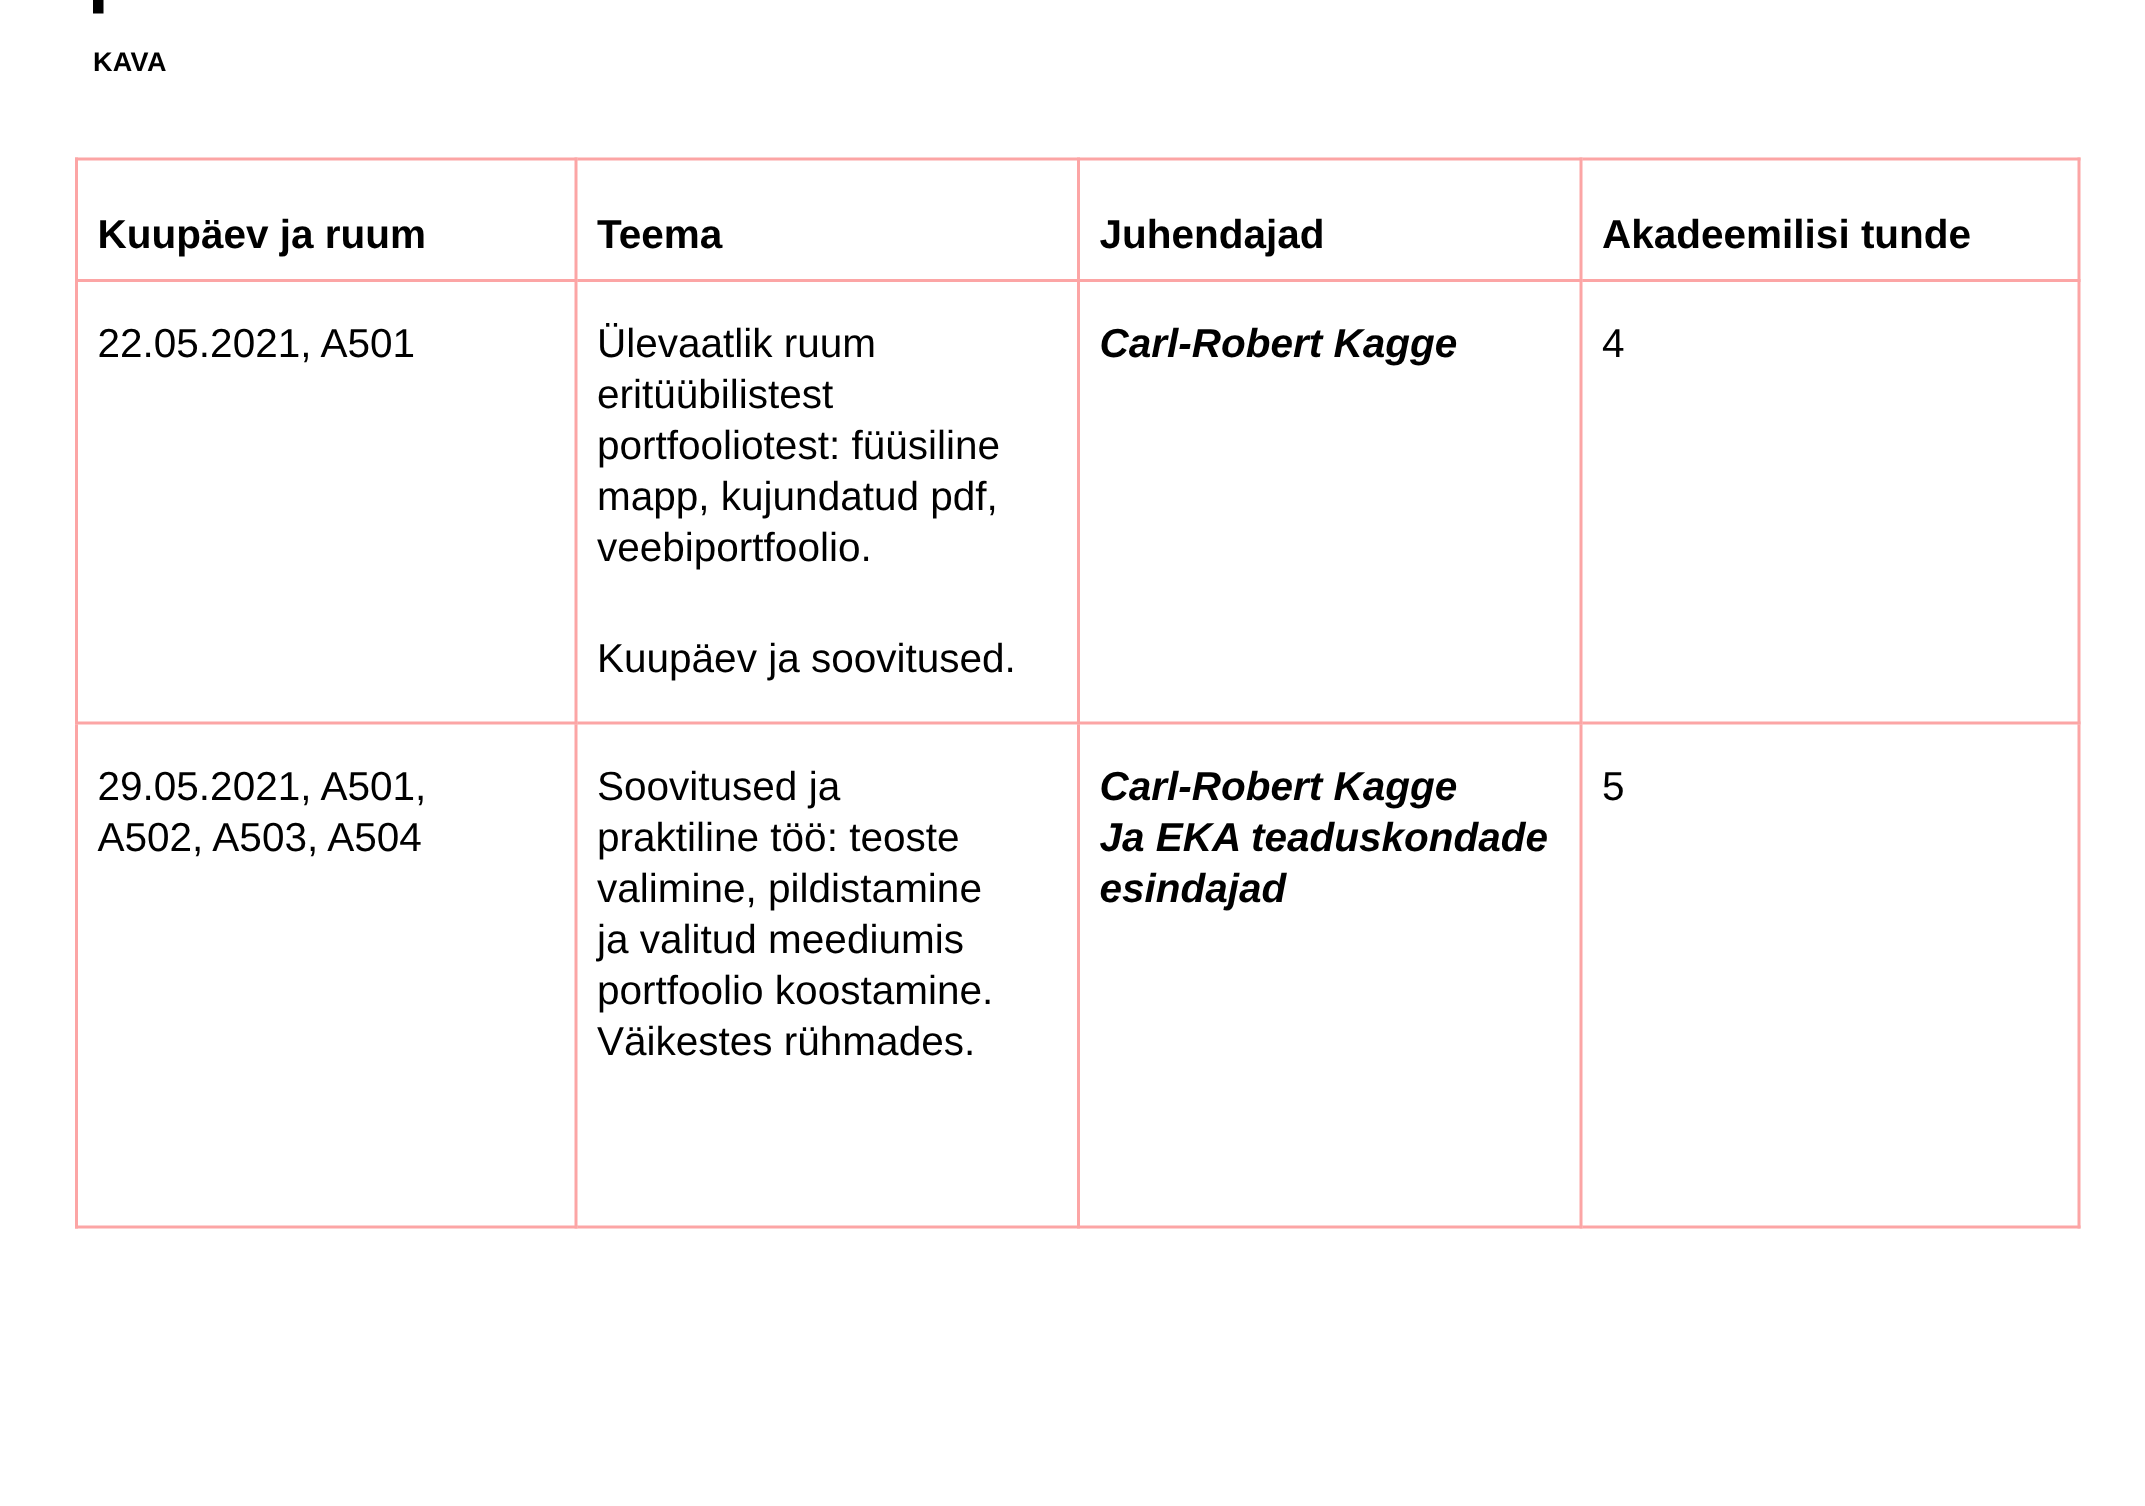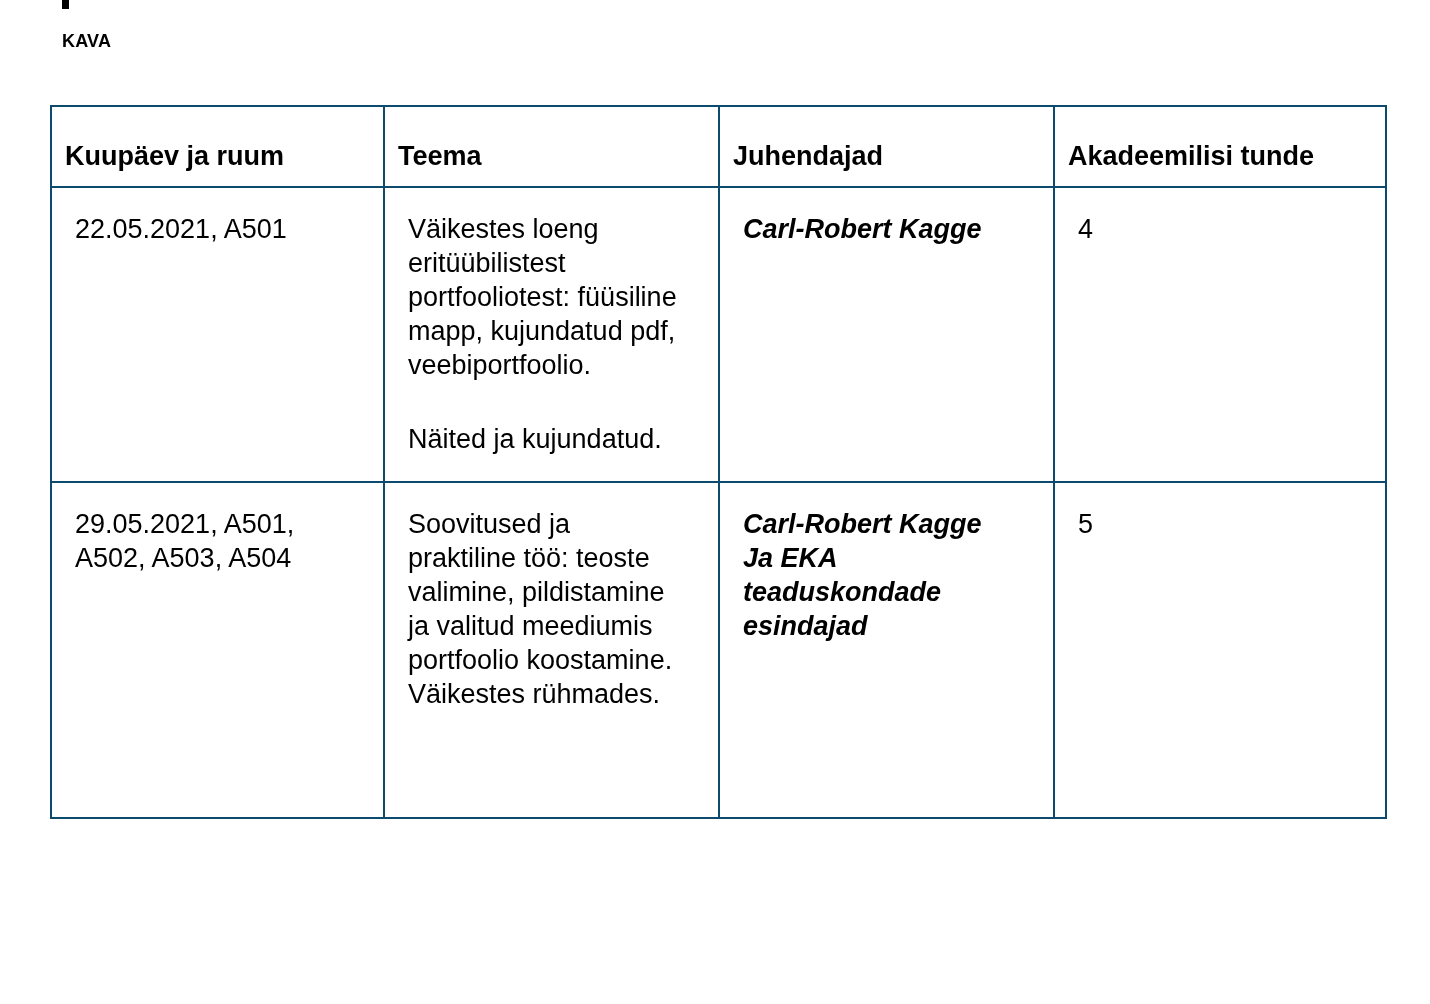--- a/index.html
+++ b/index.html
@@ -29,34 +29,34 @@
     position: absolute;
     left: 50px; top: 105px;
     width: 1335px;
     border-collapse: collapse;
     table-layout: fixed;
   }
   col.c1 { width: 333px; }
   col.c2 { width: 335px; }
   col.c3 { width: 335px; }
   col.c4 { width: 332px; }
-  th, td { border: 2px solid #0c4a6e; }
+  th, td { border: 2px solid #fca5a5; }
   th {
     font-size: 27px;
     font-weight: bold;
     text-align: left;
     vertical-align: bottom;
     padding: 0 12px 14px 13px;
   }
   tr.header-row { height: 81px; }
   td {
     font-size: 27px;
     line-height: 34px;
     vertical-align: top;
-    padding: 24px 12px 12px 23px;
+    padding: 24px 12px 12px 13px;
   }
   tr.r1 { height: 295px; }
   tr.r2 { height: 336px; }
   tr.r3 { height: 206px; }
   .lines { margin: 0; white-space: pre-line; }
   .gap-lg { margin-top: 40px; }
   .gap-sm { }
   td.italic { font-style: italic; font-weight: bold; }
 </style>
 </head>
@@ -82,26 +82,26 @@
         <th>Juhendajad</th>
         <th>Akadeemilisi tunde</th>
       </tr>
     </thead>
     <tbody>
       <tr class="r1">
         <td>
           <p class="lines">22.05.2021, A501</p>
         </td>
         <td>
-          <p class="lines">Väikestes loeng
+          <p class="lines">Ülevaatlik ruum
 eritüübilistest
 portfooliotest: füüsiline
 mapp, kujundatud pdf,
 veebiportfoolio.</p>
-          <p class="lines gap-lg">Näited ja kujundatud.</p>
+          <p class="lines gap-lg">Kuupäev ja soovitused.</p>
         </td>
         <td class="italic">
           <p class="lines">Carl-Robert Kagge</p>
         </td>
         <td>
           <p class="lines">4</p>
         </td>
       </tr>
       <tr class="r2">
         <td>

